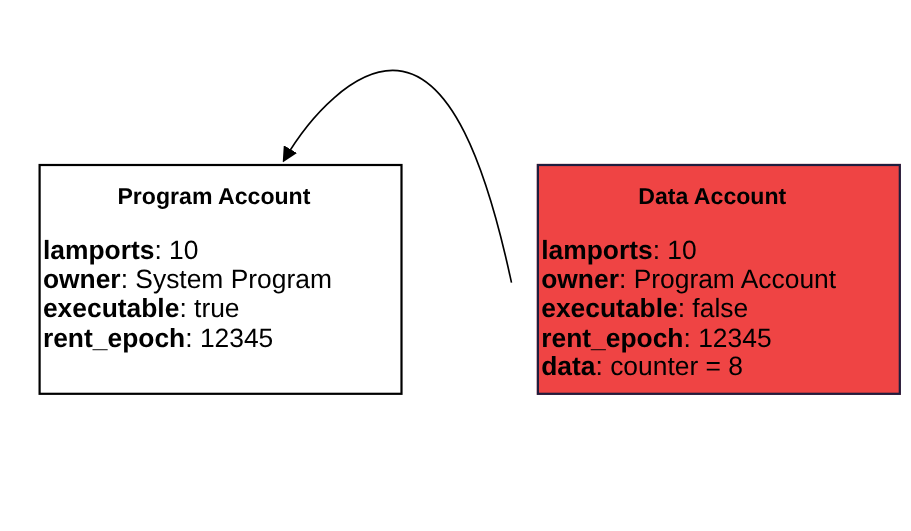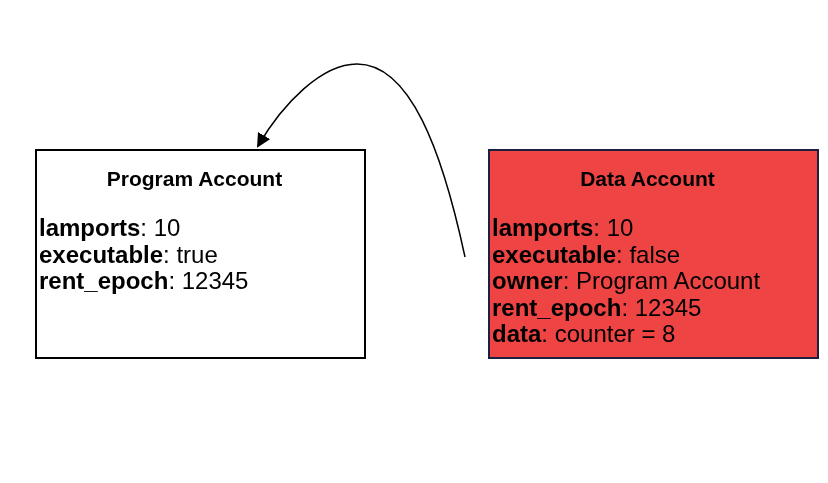--- a/index.html
+++ b/index.html
@@ -72,39 +72,42 @@
     <path d="M 465 257 C 442 150, 410 64, 357 64 C 322 64, 283 103, 258 146" fill="none" stroke-width="1.5" marker-end="url(#arrowhead)" stroke="#000000"></path>
   </svg>
 
   <div class="account-box program">
     <div class="box-title">Program Account</div>
     <div class="fields">
       <div class="field-row">
         <span class="field-label">lamports</span><span>: </span><span>10</span>
       </div>
       <div class="field-row">
+        <span class="field-label">owner</span><span>: </span><span>System Program</span>
+      </div>
+      <div class="field-row">
         <span class="field-label">executable</span><span>: </span><span>true</span>
       </div>
       <div class="field-row">
         <span class="field-label">rent_epoch</span><span>: </span><span>12345</span>
       </div>
     </div>
   </div>
 
   <div class="account-box data">
     <div class="box-title">Data Account</div>
     <div class="fields">
       <div class="field-row">
         <span class="field-label">lamports</span><span>: </span><span>10</span>
       </div>
       <div class="field-row">
-        <span class="field-label">executable</span><span>: </span><span>false</span>
+        <span class="field-label">owner</span><span>: </span><span>Program Account</span>
       </div>
       <div class="field-row">
-        <span class="field-label">owner</span><span>: </span><span>Program Account</span>
+        <span class="field-label">executable</span><span>: </span><span>false</span>
       </div>
       <div class="field-row">
         <span class="field-label">rent_epoch</span><span>: </span><span>12345</span>
       </div>
       <div class="field-row">
         <span class="field-label">data</span><span>: </span><span>counter = 8</span>
       </div>
     </div>
   </div>
 

